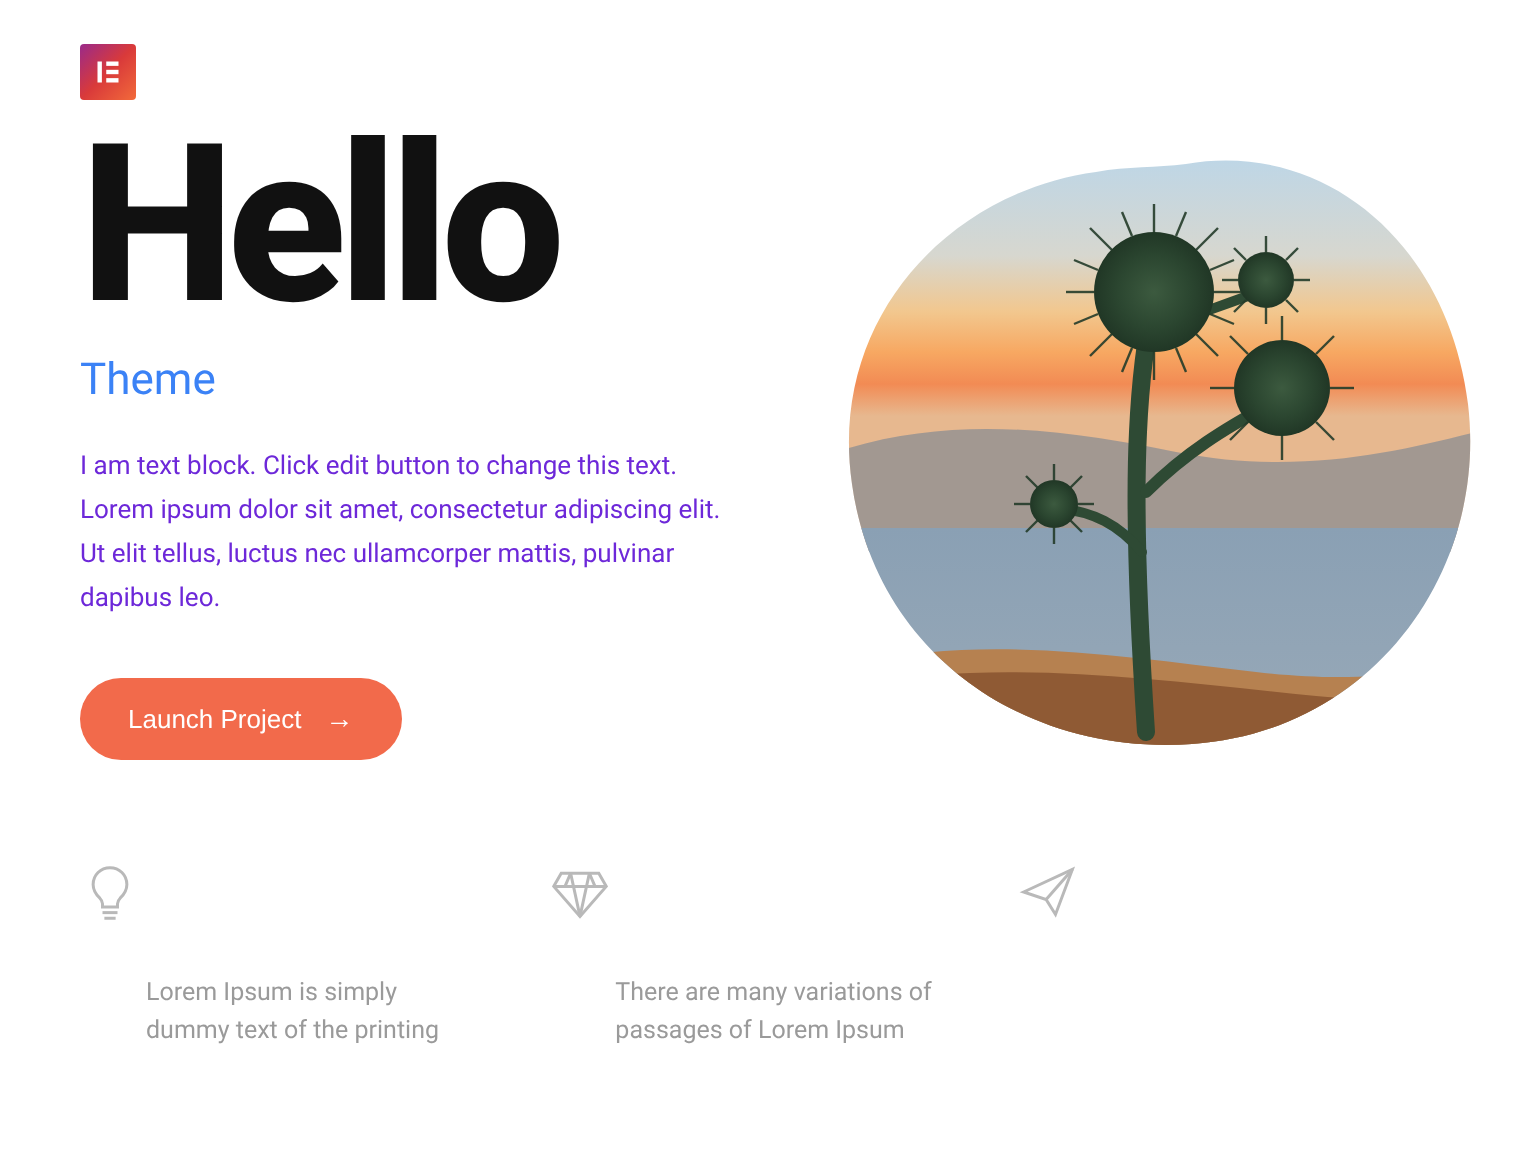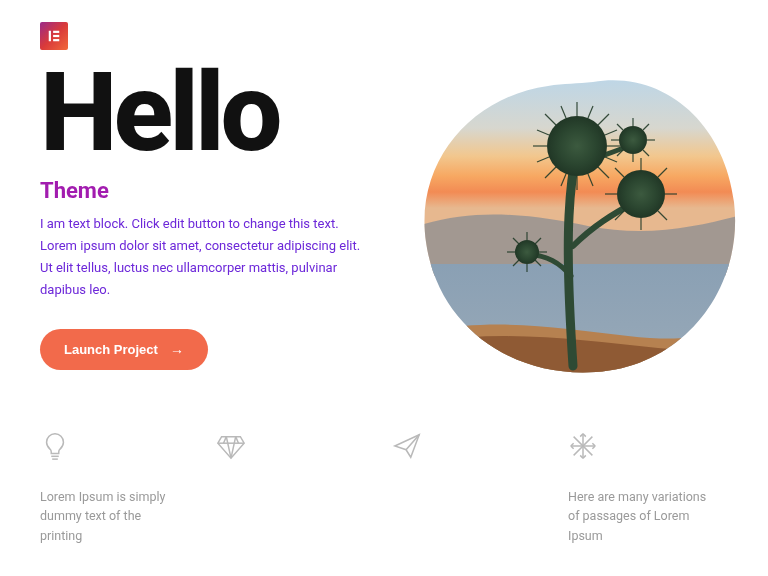--- a/index.html
+++ b/index.html
@@ -8,45 +8,45 @@
   .logo {
     position: absolute; top: 22px; left: 40px;
     width: 28px; height: 28px;
     background: linear-gradient(135deg, #9a2a8a 0%, #d93a3a 50%, #f26a3a 100%);
     border-radius: 2px;
     display: flex; align-items: center; justify-content: center;
   }
   .logo svg { width: 14px; height: 14px; }
   .hero { position: absolute; top: 58px; left: 40px; width: 335px; }
   .hero h1 { font-size: 110px; font-weight: 800; letter-spacing: -4px; color: #111; line-height: 1; margin-bottom: 10px; }
-  .hero h2 { font-size: 22px; font-weight: 700; color: #a21caf; margin-bottom: 10px; }
+  .hero h2 { font-size: 22px; font-weight: 400; color: #3b82f6; margin-bottom: 20px; }
   .hero p  { font-size: 13px; color: #6d28d9; line-height: 1.7; margin-bottom: 28px; }
   .cta {
     display: inline-flex; align-items: flex-start;
     background: #f26a4b; color: #fff; border: none;
     padding: 13px 24px; border-radius: 999px;
-    font-size: 13px; font-weight: 700; cursor: pointer;
+    font-size: 13px; font-weight: 400; cursor: pointer;
     gap: 12px;
   }
   .cta .arrow { font-size: 14px; line-height: 1; }
   .blob {
     position: absolute;
     top: 76px; left: 418px;
     width: 320px; height: 300px;
     overflow: hidden;
   }
   .blob svg { width: 100%; height: 100%; display: block; }
   .features {
     position: absolute; left: 40px; right: 40px; top: 431px;
     display: flex; gap: 32px;
   }
   .feat { flex: 1 1 0; }
   .feat .ic { height: 38px; display: flex; align-items: flex-start; color: #b9b9b9; margin-bottom: 18px; }
   .feat .ic svg { width: 30px; height: 30px; stroke: currentColor; fill: none; stroke-width: 1.6; }
-  .feat p { font-size: 12.5px; color: #9a9a9a; line-height: 1.55; }
+  .feat p { font-size: 12.5px; color: #9a9a9a; line-height: 1.55; margin-left: 33px; }
 </style>
 </head>
 <body>
 
 <div class="page">
 
   <div class="logo">
     <svg viewBox="0 0 16 16">
       <rect x="2" y="2" width="2.5" height="12" fill="#fff"></rect>
       <rect x="7" y="2" width="7" height="2.5" fill="#fff"></rect>
@@ -183,36 +183,25 @@
     </div>
     <div class="feat">
       <div class="ic">
         <svg viewBox="0 0 32 32">
             <path d="M6 6h20l4 7-14 16L2 13 6 6z"></path>
             <path d="M2 13h28"></path>
             <path d="M11 6l5 23 5-23"></path>
             <path d="M11 6l-3 7M21 6l3 7"></path>
           </svg>
       </div>
+      <p>There are many variations of passages of Lorem Ipsum</p>
     </div>
     <div class="feat">
       <div class="ic">
         <svg viewBox="0 0 32 32">
             <path d="M3 16 29 4 20 28l-5-8-12-4z"></path>
             <path d="M15 20l14-16"></path>
           </svg>
       </div>
     </div>
-    <div class="feat">
-      <div class="ic">
-        <svg viewBox="0 0 32 32">
-            <line x1="16" y1="3" x2="16" y2="29"></line>
-            <line x1="3" y1="16" x2="29" y2="16"></line>
-            <line x1="6" y1="6" x2="26" y2="26"></line>
-            <line x1="26" y1="6" x2="6" y2="26"></line>
-            <path d="M16 3l-3 3m3-3l3 3M16 29l-3-3m3 3l3-3M3 16l3-3m-3 3l3 3M29 16l-3-3m3 3l-3 3"></path>
-          </svg>
-      </div>
-      <p>Here are many variations of passages of Lorem Ipsum</p>
-    </div>
   </div>
 
 </div>
 
 </body></html>

